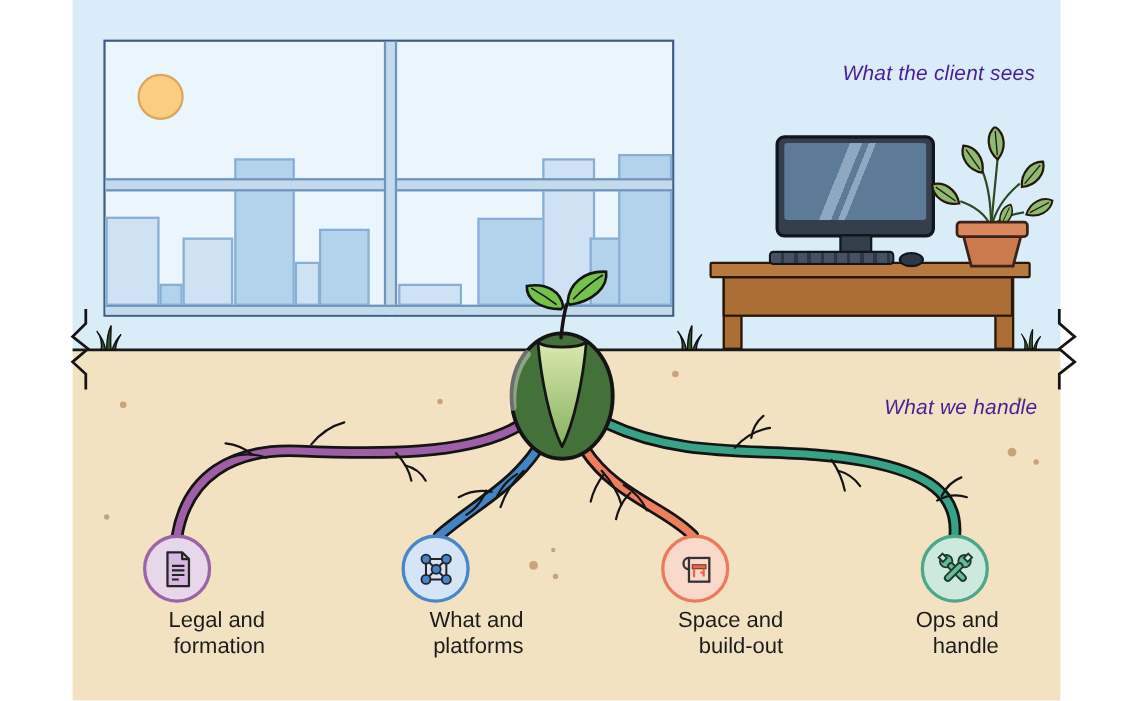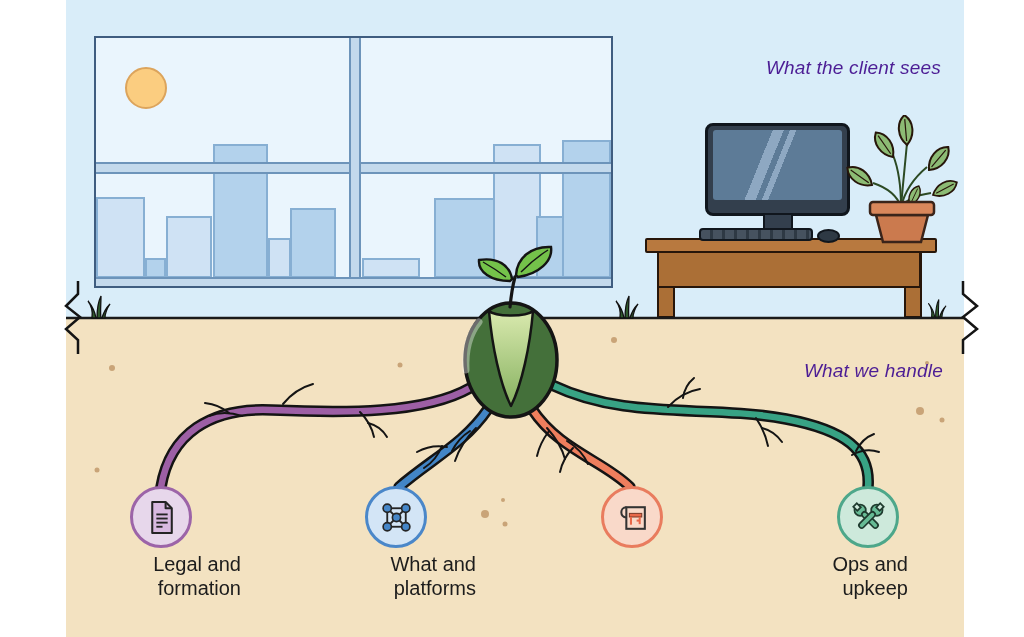--- a/index.html
+++ b/index.html
@@ -252,18 +252,22 @@
   </div>
 
   <div class="abs node-label" style="left:81px">
     <span>Legal and</span><br>
     <span>formation</span>
   </div>
   <div class="abs node-label" style="left:316px">
     <span>What and</span><br>
     <span>platforms</span>
   </div>
+  <div class="abs node-label" style="left:552px">
+    <span>Space and</span><br>
+    <span>build-out</span>
+  </div>
   <div class="abs node-label" style="left:748px">
     <span>Ops and</span><br>
-    <span>upkeep</span>
+    <span>handle</span>
   </div>
 
 </div>
 
 </body></html>

